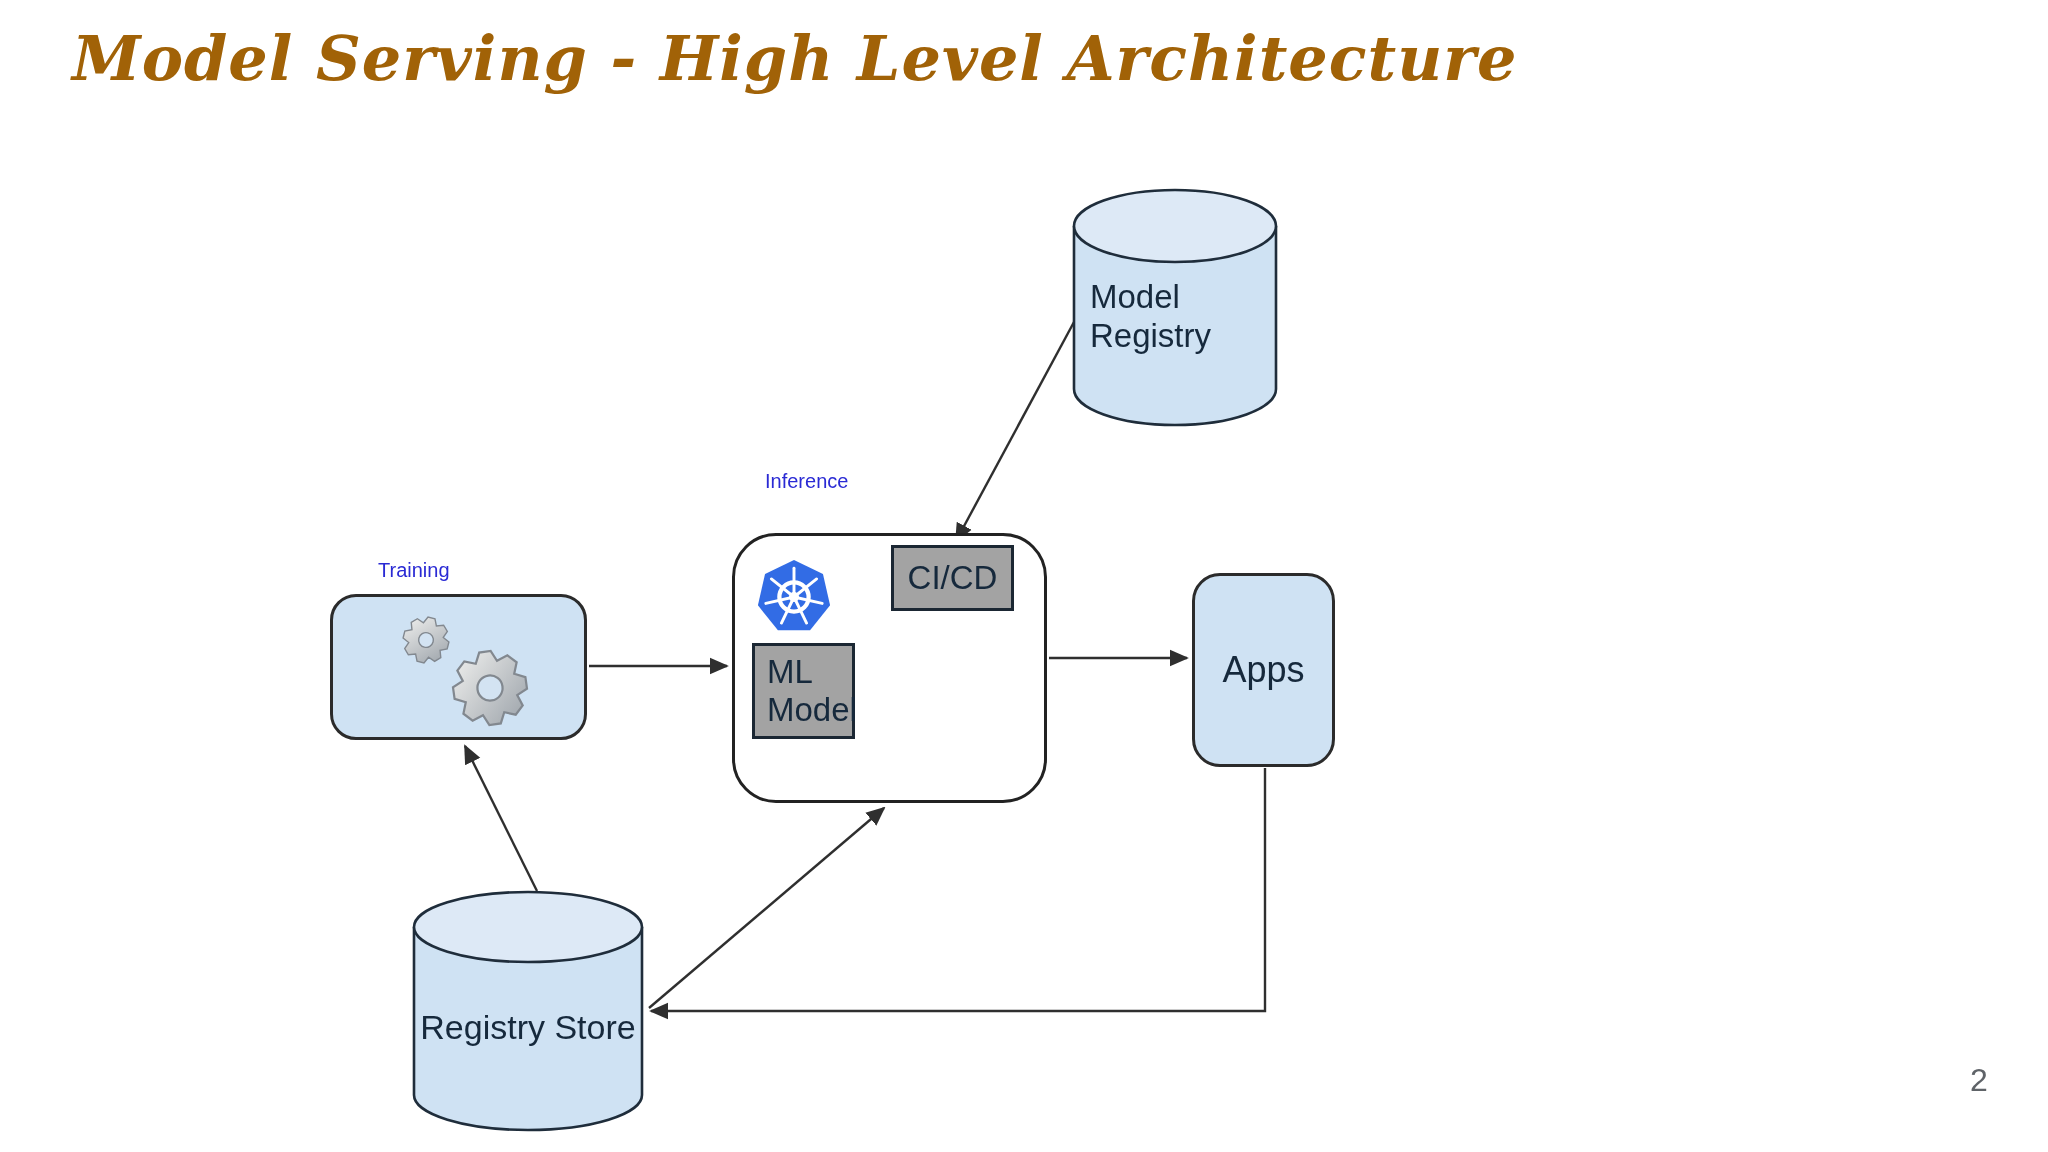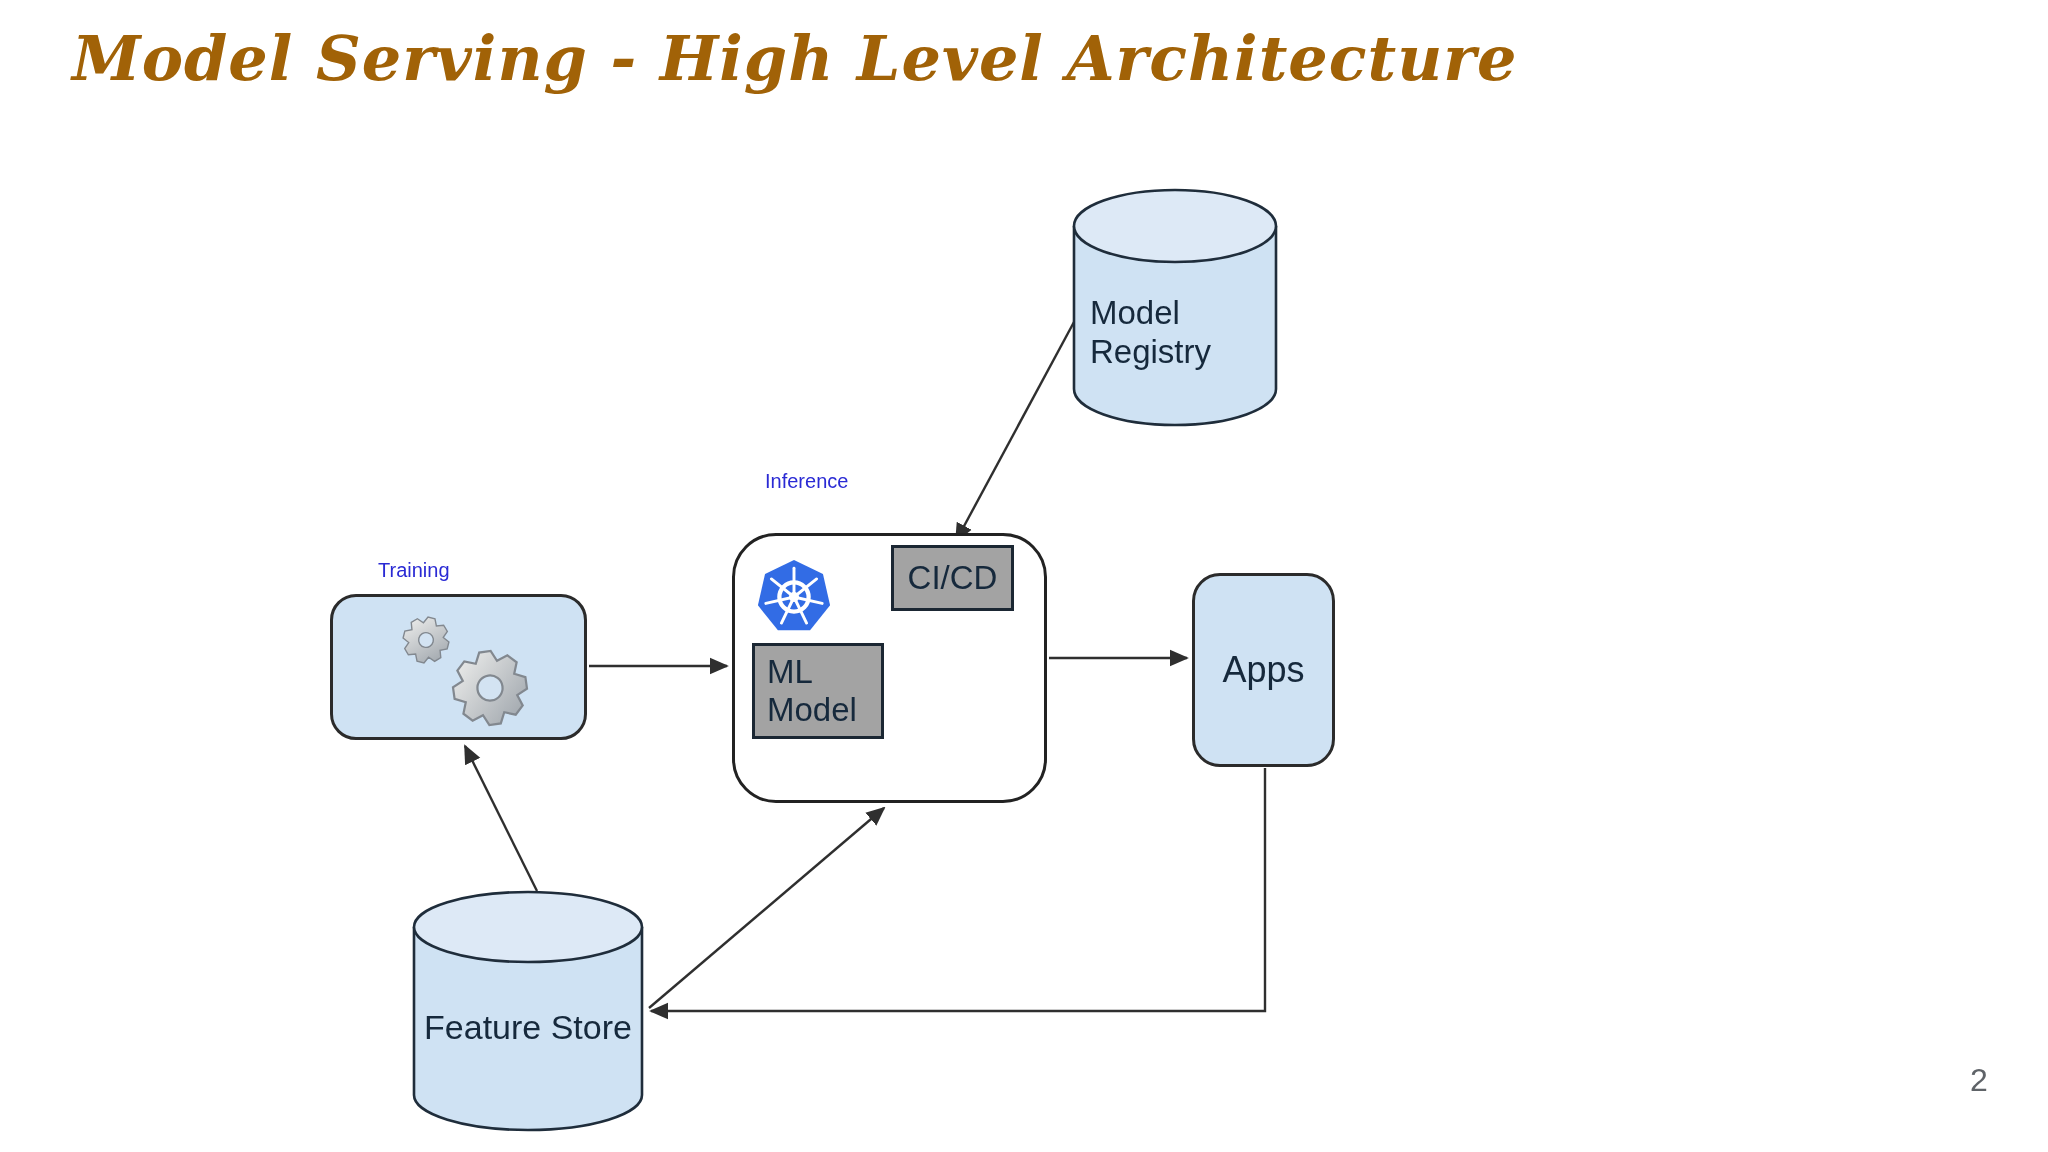--- a/index.html
+++ b/index.html
@@ -105,39 +105,39 @@
       </g>
       <circle cx="40" cy="40" r="15" fill="none" stroke="#ffffff" stroke-width="4.4"></circle>
       <circle cx="40" cy="40" r="5.2" fill="#ffffff"></circle>
     </svg>
   </div>
 
   <div class="node small-rect centered" style="left:891px;top:545px;width:123px;height:66px;">
     <span>CI/CD</span>
   </div>
 
-  <div class="node small-rect" style="left:752px;top:643px;width:132px;height:96px;padding-left:12px;">
+  <div class="node small-rect" style="left:752px;top:643px;width:103px;height:96px;padding-left:12px;">
     <span>ML Model</span>
   </div>
 
   <div class="node apps-box" style="left:1192px;top:573px;width:143px;height:194px;">
     <span>Apps</span>
   </div>
 
   <div class="cyl" style="left:1072px;top:188px;width:206px;height:240px;">
     <svg width="206" height="240" viewBox="0 0 206 240">
       <path d="M2,38 L2,201 A101,36 0 0 0 204,201 L204,38" fill="#cfe2f3" stroke="#1f2d3b" stroke-width="2.6"></path>
       <ellipse cx="103" cy="38" rx="101" ry="36" fill="#dde9f6" stroke="#1f2d3b" stroke-width="2.6"></ellipse>
     </svg>
-    <div class="cyl-label" style="left:18px;top:90px;width:135px;margin-top:16px;">Model Registry</div>
+    <div class="cyl-label" style="left:18px;top:90px;width:135px;">Model Registry</div>
   </div>
 
   <div class="cyl" style="left:412px;top:890px;width:232px;height:244px;">
     <svg width="232" height="244" viewBox="0 0 232 244">
       <path d="M2,37 L2,205 A114,35 0 0 0 230,205 L230,37" fill="#cfe2f3" stroke="#1f2d3b" stroke-width="2.6"></path>
       <ellipse cx="116" cy="37" rx="114" ry="35" fill="#dde9f6" stroke="#1f2d3b" stroke-width="2.6"></ellipse>
     </svg>
-    <div class="cyl-label" style="left:0;top:118px;width:232px;text-align:center;font-size:34px;">Feature Store</div>
+    <div class="cyl-label" style="left:0;top:118px;width:232px;text-align:center;font-size:34px;">Registry Store</div>
   </div>
 
   <div class="page-num">2</div>
 
 </div>
 
 </body></html>

